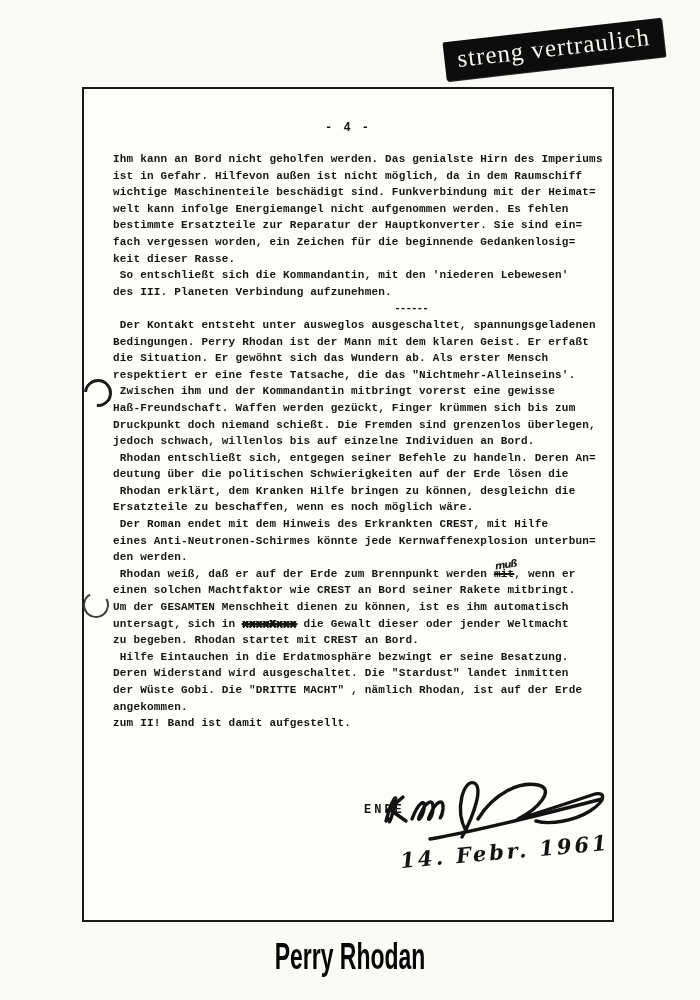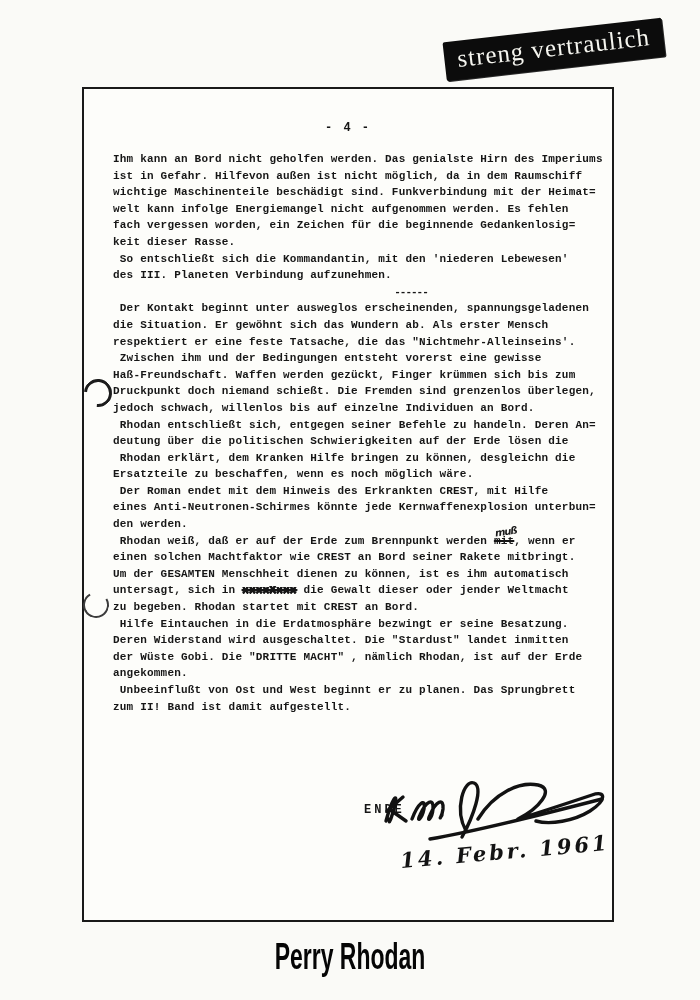--- a/index.html
+++ b/index.html
@@ -91,35 +91,37 @@
 <div class="page">
 
   <div class="page-number">- 4 -</div>
 
   <div class="text-block">
       <div>
         <div class="line">Ihm kann an Bord nicht geholfen werden. Das genialste Hirn des Imperiums</div>
         <div class="line">ist in Gefahr. Hilfevon außen ist nicht möglich, da in dem Raumschiff</div>
         <div class="line">wichtige Maschinenteile beschädigt sind. Funkverbindung mit der Heimat=</div>
         <div class="line">welt kann infolge Energiemangel nicht aufgenommen werden. Es fehlen</div>
+        <div class="line">bestimmte Ersatzteile zur Reparatur der Hauptkonverter. Sie sind ein=</div>
         <div class="line">fach vergessen worden, ein Zeichen für die beginnende Gedankenlosig=</div>
         <div class="line">keit dieser Rasse.</div>
       </div>
       <div>
         <div class="line"> So entschließt sich die Kommandantin, mit den 'niederen Lebewesen'</div>
         <div class="line">des III. Planeten Verbindung aufzunehmen.</div>
       </div>
       <div class="separator">------</div>
       <div>
-        <div class="line"> Der Kontakt beginnt unter ausweglos erscheinenden, spannungsgeladenen</div>
+        <div class="line"> Der Kontakt entsteht unter ausweglos ausgeschaltet, spannungsgeladenen</div>
+        <div class="line">Bedingungen. Perry Rhodan ist der Mann mit dem klaren Geist. Er erfaßt</div>
         <div class="line">die Situation. Er gewöhnt sich das Wundern ab. Als erster Mensch</div>
         <div class="line">respektiert er eine feste Tatsache, die das "Nichtmehr-Alleinseins'.</div>
       </div>
       <div>
-        <div class="line"> Zwischen ihm und der Bedingungen entsteht vorerst eine gewisse</div>
+        <div class="line"> Zwischen ihm und der Kommandantin mitbringt vorerst eine gewisse</div>
         <div class="line">Haß-Freundschaft. Waffen werden gezückt, Finger krümmen sich bis zum</div>
         <div class="line">Druckpunkt doch niemand schießt. Die Fremden sind grenzenlos überlegen,</div>
         <div class="line">jedoch schwach, willenlos bis auf einzelne Individuen an Bord.</div>
       </div>
       <div>
         <div class="line"> Rhodan entschließt sich, entgegen seiner Befehle zu handeln. Deren An=</div>
         <div class="line">deutung über die politischen Schwierigkeiten auf der Erde lösen die</div>
       </div>
       <div>
         <div class="line"> Rhodan erklärt, dem Kranken Hilfe bringen zu können, desgleichn die</div>
@@ -137,21 +139,20 @@
         <div class="line"><span>untersagt, sich in </span><span class="strike overstrike">xxxxXxxx</span><span> die Gewalt dieser oder jender Weltmacht</span></div>
         <div class="line">zu begeben. Rhodan startet mit CREST an Bord.</div>
       </div>
       <div>
         <div class="line"> Hilfe Eintauchen in die Erdatmosphäre bezwingt er seine Besatzung.</div>
         <div class="line">Deren Widerstand wird ausgeschaltet. Die "Stardust" landet inmitten</div>
         <div class="line">der Wüste Gobi. Die "DRITTE MACHT" , nämlich Rhodan, ist auf der Erde</div>
         <div class="line">angekommen.</div>
       </div>
       <div>
-        <div class="line"> Unbeeinflußt von Ost und West beginnt er zu planen. Das Sprungbrett</div>
         <div class="line">zum II! Band ist damit aufgestellt.</div>
       </div>
     </div>
 
   <div class="ende">ENDE</div>
 
   <svg class="signature-svg" width="245" height="112" viewBox="0 0 245 112">
     <g fill="none" stroke="#121212" stroke-width="3.4" stroke-linecap="round" stroke-linejoin="round">
       <path d="M10,54 C16,32 22,24 19,38 C16,50 12,60 14,52"></path>
       <path d="M11,44 L27,30 M13,42 L30,54"></path>

